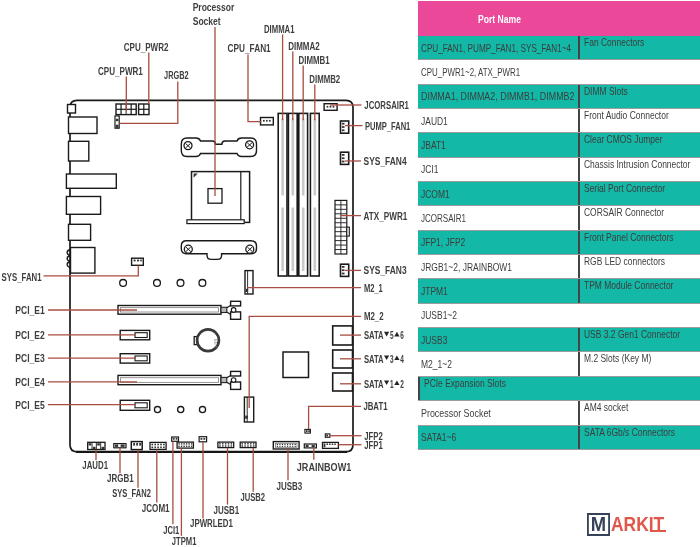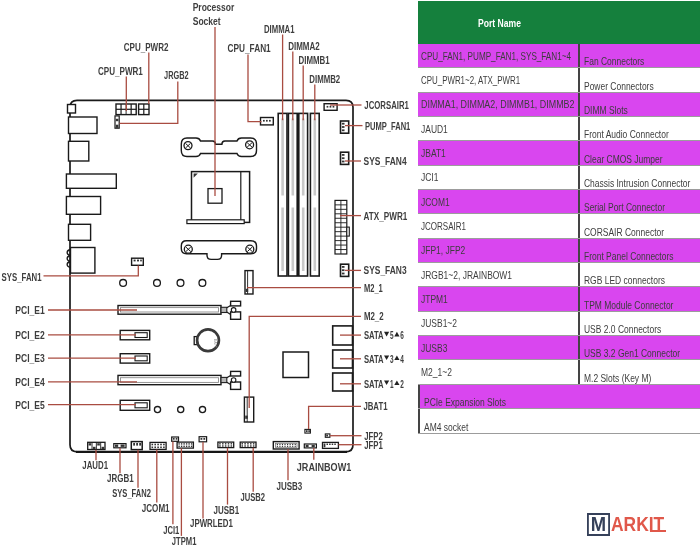--- a/index.html
+++ b/index.html
@@ -1,23 +1,23 @@
 <!DOCTYPE html>
 <html><head><meta charset="utf-8">
 <style>
 html,body{margin:0;padding:0;width:700px;height:547px;background:#fff;overflow:hidden;
 font-family:"Liberation Sans",sans-serif}
 #wrap{position:relative;width:700px;height:547px}
 .tbl{position:absolute;left:418px;top:1px;width:282px;font-size:11px;color:#3d3d3d}
-.hdr{display:flex;background:#15803d;height:43px;color:#fff;font-weight:bold}
+.hdr{display:flex;background:#ec4899;height:35px;color:#fff;font-weight:bold}
 .hdr .c1,.hdr .c2{display:flex;align-items:center;justify-content:center}
 .row{display:flex;height:24.35px;border-bottom:1px solid #9c9c9c;box-sizing:border-box}
-.row.g{background:#d946ef}
+.row.g{background:#14b8a6}
 .c1{width:160px;box-sizing:border-box;display:flex;align-items:center;padding-left:3px}
-.c2{width:122px;box-sizing:border-box;border-left:2px solid #444;display:flex;align-items:flex-end;padding-left:4px}
+.c2{width:122px;box-sizing:border-box;border-left:2px solid #444;display:flex;align-items:flex-start;padding-left:4px}
 .sq{display:inline-block;transform:scaleX(0.77);transform-origin:0 50%;white-space:nowrap}
 .sqc{display:inline-block;transform:scaleX(0.78);transform-origin:50% 50%;white-space:nowrap}
 svg{position:absolute;left:0;top:0}
 .lg{position:absolute;left:586px;top:510px;height:28px;display:flex;align-items:center}
 .mbox{width:21px;height:19px;border:2.6px solid #36415a;color:#36415a;font-weight:bold;
 font-size:20px;display:flex;align-items:center;justify-content:center;transform:scaleX(0.92)}
 .ark{color:#e0584a;font-weight:bold;font-size:21px;letter-spacing:0;display:inline-block;
 transform:scaleX(0.83);transform-origin:0 50%;margin-left:0px}
 .ark u{text-decoration:none}
 </style></head><body>
@@ -37,23 +37,20 @@
         </div>
         <div class="c2">
           <span class="sq">Fan Connectors</span>
         </div>
       </div>
 
 <div class="row">
         <div class="c1">
           <span class="sq" style="transform:scaleX(0.72)">CPU_PWR1~2, ATX_PWR1</span>
         </div>
-        <div class="c2">
-          <span class="sq">Power Connectors</span>
-        </div>
       </div>
 
 <div class="row g">
         <div class="c1">
           <span class="sq" style="transform:scaleX(0.81)">DIMMA1, DIMMA2, DIMMB1, DIMMB2</span>
         </div>
         <div class="c2">
           <span class="sq">DIMM Slots</span>
         </div>
       </div>
@@ -127,23 +124,20 @@
         </div>
         <div class="c2">
           <span class="sq">TPM Module Connector</span>
         </div>
       </div>
 
 <div class="row">
         <div class="c1">
           <span class="sq">JUSB1~2</span>
         </div>
-        <div class="c2">
-          <span class="sq">USB 2.0 Connectors</span>
-        </div>
       </div>
 
 <div class="row g">
         <div class="c1">
           <span class="sq">JUSB3</span>
         </div>
         <div class="c2">
           <span class="sq">USB 3.2 Gen1 Connector</span>
         </div>
       </div>
@@ -157,25 +151,36 @@
         </div>
       </div>
 
 <div class="row g">
         <div class="c2">
           <span class="sq">PCIe Expansion Slots</span>
         </div>
       </div>
 
 <div class="row">
+        <div class="c1">
+          <span class="sq" style="transform:scaleX(0.81)">Processor Socket</span>
+        </div>
         <div class="c2">
           <span class="sq">AM4 socket</span>
         </div>
       </div>
 
+<div class="row g">
+        <div class="c1">
+          <span class="sq">SATA1~6</span>
+        </div>
+        <div class="c2">
+          <span class="sq">SATA 6Gb/s Connectors</span>
+        </div>
+      </div>
 </div>
 
 <svg width="700" height="547" viewBox="0 0 700 547">
 
 <path d="M77,100.3 H346 Q353,100.3 353,107.3 V444.8 Q353,451.8 346,451.8 H77 Q70,451.8 70,444.8 V107.3 Q70,100.3 77,100.3 Z" fill="#fff" stroke="#1a1a1a" stroke-width="1.7"></path>
 
 <rect x="67.5" y="104.5" width="8" height="8.5" fill="#fff" stroke="#1a1a1a" stroke-width="1.4"></rect>
 
 <rect x="68.5" y="117" width="28.5" height="16.5" fill="#fff" stroke="#1a1a1a" stroke-width="1.4"></rect>
 

